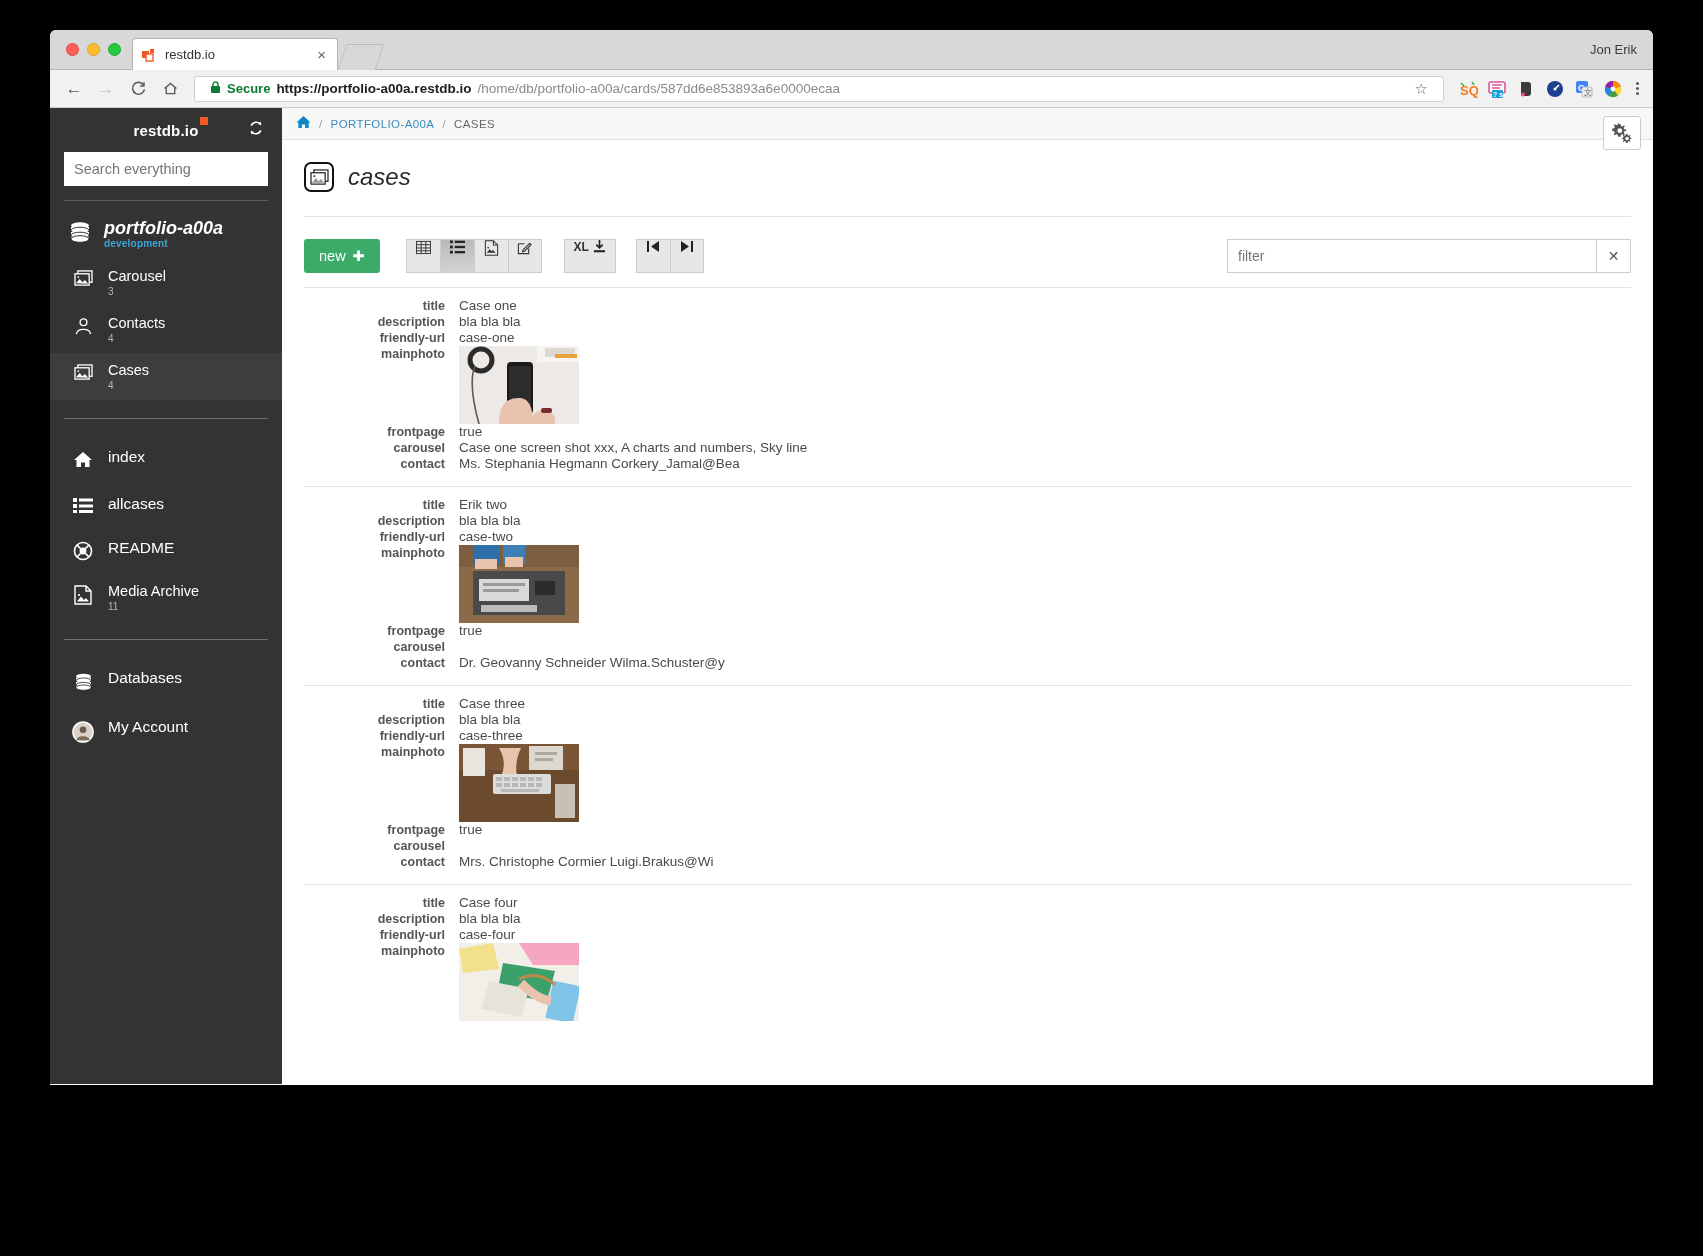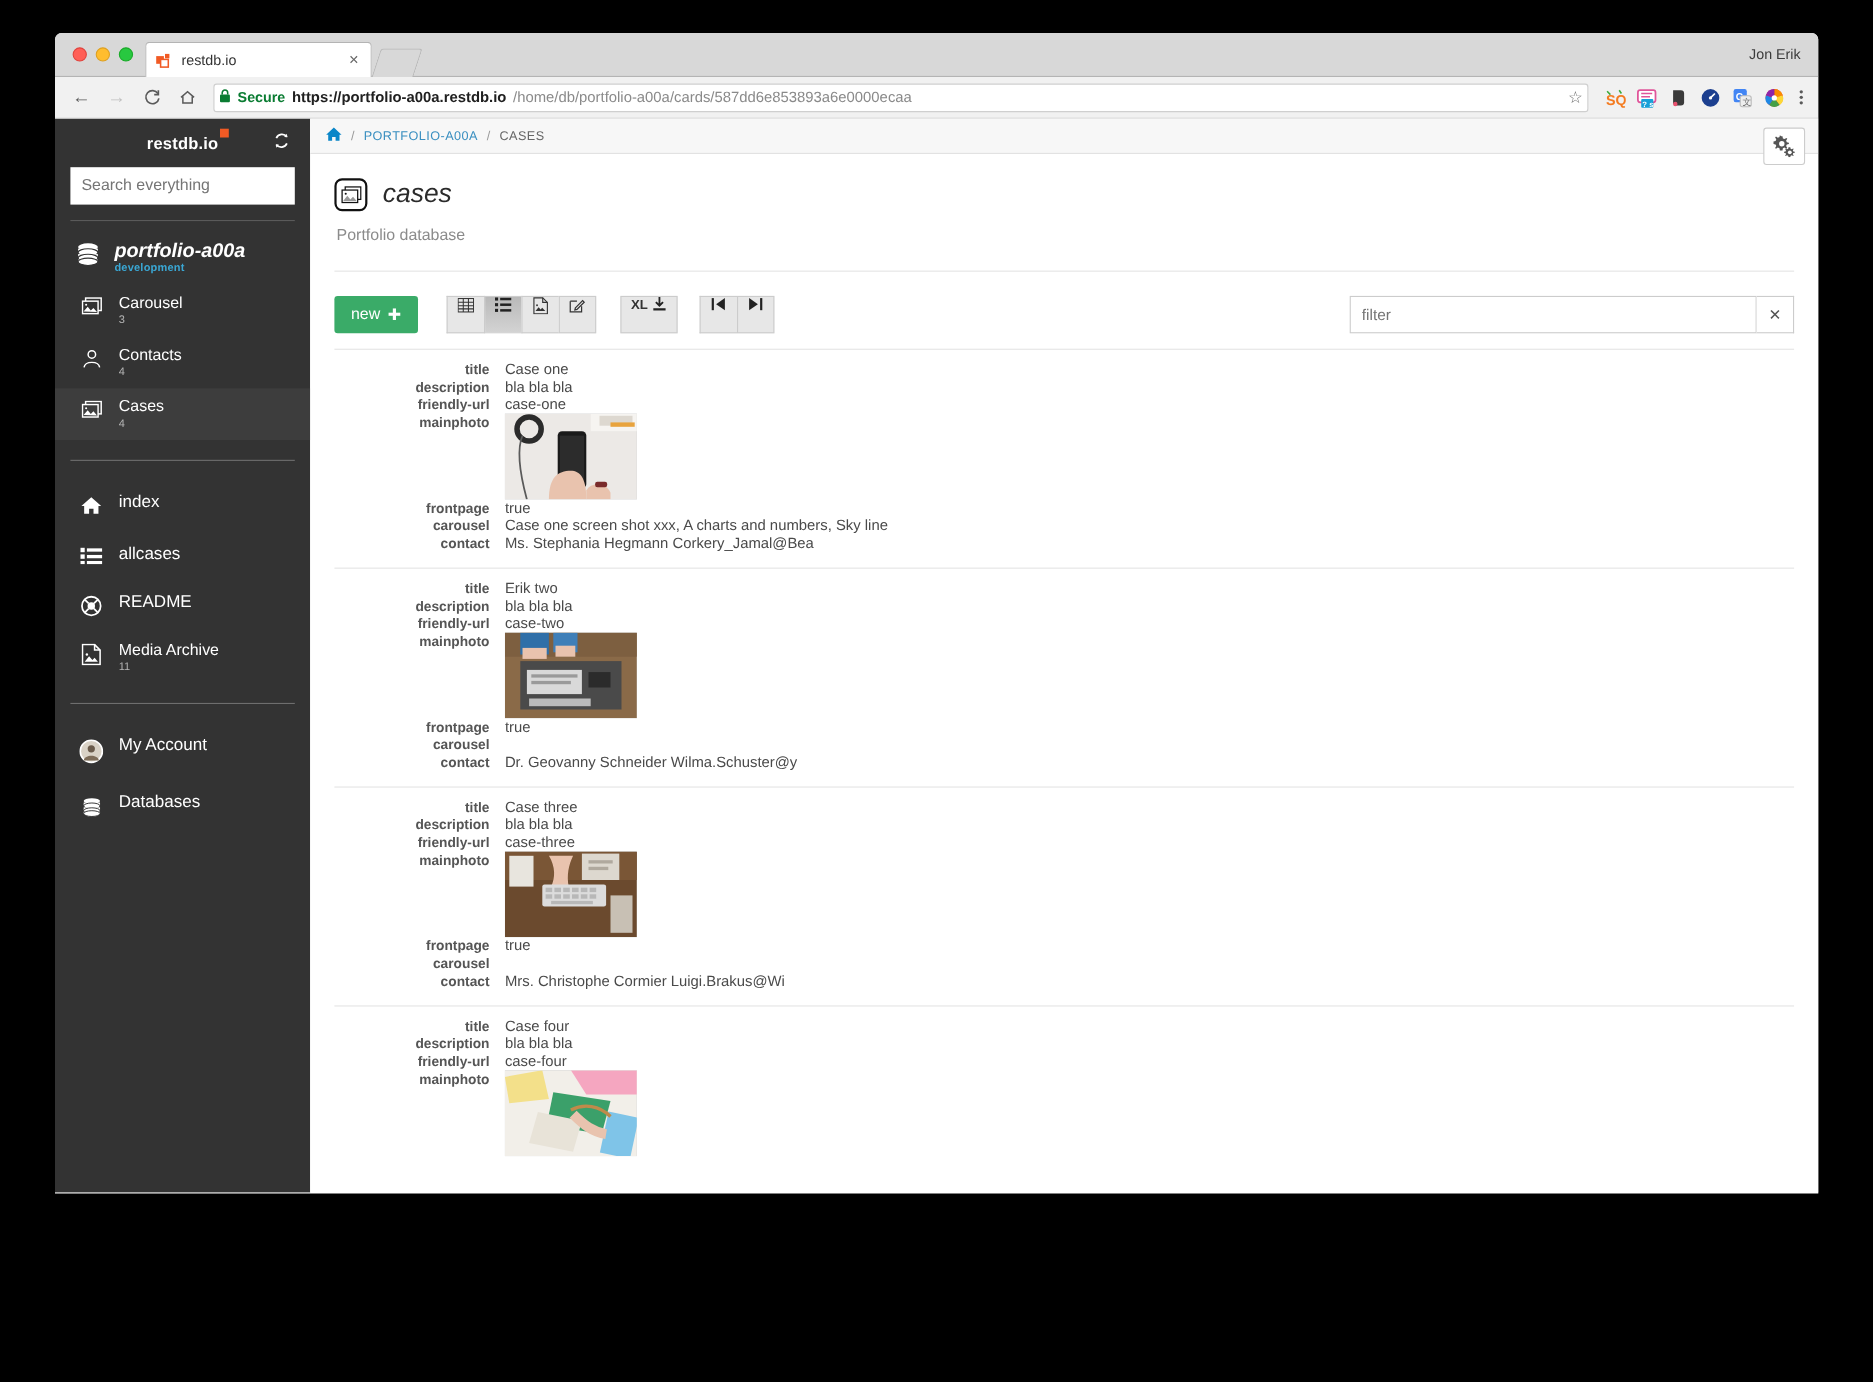--- a/index.html
+++ b/index.html
@@ -63,21 +63,21 @@
     display: flex; align-items: center; padding: 0 10px; gap: 4px;
   }
   .navbtn {
     width: 28px; height: 28px; display: flex; align-items: center; justify-content: center;
     font-size: 17px; color: #5a5a5a; border-radius: 3px;
   }
   .navbtn.disabled { color: #c0c0c0; }
   .urlbox {
     flex: 1; height: 26px; background: #fff;
     border: 1px solid #cfcfcf; border-radius: 3px;
-    display: flex; align-items: center; padding: 0 4px; gap: 6px;
+    display: flex; align-items: center; padding: 0 15px; gap: 6px;
     margin: 0 6px;
     font-size: 13.5px;
   }
   .lock { color: #0a7c32; font-size: 12px; }
   .secure-text { color: #0a7c32; font-weight: bold; font-size: 13px; }
   .url-main { color: #202020; font-weight: bold; }
   .url-rest { color: #8a8a8a; }
   .url-spacer { flex: 1; }
   .star { color: #6a6a6a; font-size: 15px; }
   .ext-icons { display: flex; align-items: center; gap: 9px; padding-left: 4px; }
@@ -454,44 +454,44 @@
               <span class="cnt">11</span>
             </span>
           </div>
         </div>
 
         <div class="sb-divider"></div>
 
         <div class="sb-section">
           <div class="sb-item big">
             <span class="ico">
-              <svg width="24" height="24" viewBox="0 0 24 24">
-                  <circle cx="12" cy="12" r="11" fill="#d9d2c6" stroke="#fff" stroke-width="1.6"></circle>
-                  <circle cx="12" cy="9.5" r="3.6" fill="#6a5b4b"></circle>
-                  <path d="M4.5 21 C5.5 15 18.5 15 19.5 21" fill="#7d6c58"></path>
-                </svg>
-            </span>
-            <span class="txt">
-                <span class="lbl">My Account</span>
-              </span>
-          </div>
-          <div class="sb-item big">
-            <span class="ico">
               <svg width="21" height="21" viewBox="0 0 24 24">
                 <ellipse cx="12" cy="6" rx="8.5" ry="3" fill="#fff"></ellipse>
                 <rect x="3.5" y="7.5" width="17" height="3" fill="#fff"></rect>
                 <ellipse cx="12" cy="11" rx="8.5" ry="3" fill="#fff" stroke="#333" stroke-width="1"></ellipse>
                 <rect x="3.5" y="12.5" width="17" height="3" fill="#fff"></rect>
                 <ellipse cx="12" cy="16" rx="8.5" ry="3" fill="#fff" stroke="#333" stroke-width="1"></ellipse>
                 <rect x="3.5" y="17" width="17" height="2" fill="#fff"></rect>
                 <ellipse cx="12" cy="19" rx="8.5" ry="3" fill="#fff" stroke="#333" stroke-width="1"></ellipse>
               </svg>
             </span>
             <span class="txt">
                 <span class="lbl">Databases</span>
+              </span>
+          </div>
+          <div class="sb-item big">
+            <span class="ico">
+              <svg width="24" height="24" viewBox="0 0 24 24">
+                  <circle cx="12" cy="12" r="11" fill="#d9d2c6" stroke="#fff" stroke-width="1.6"></circle>
+                  <circle cx="12" cy="9.5" r="3.6" fill="#6a5b4b"></circle>
+                  <path d="M4.5 21 C5.5 15 18.5 15 19.5 21" fill="#7d6c58"></path>
+                </svg>
+            </span>
+            <span class="txt">
+                <span class="lbl">My Account</span>
               </span>
           </div>
         </div>
       </div>
 
       <div class="content">
         <div class="crumbbar">
           <span class="crumb-home">
             <svg width="15" height="14" viewBox="0 0 16 15">
                 <path d="M8 1 L15.5 8 L13.5 8 L13.5 14 L9.7 14 L9.7 10.2 L6.3 10.2 L6.3 14 L2.5 14 L2.5 8 L0.5 8 Z" fill="#0b86c8"></path>
@@ -516,21 +516,20 @@
             <span class="title-icon">
               <svg width="19" height="17" viewBox="0 0 20 18">
                   <rect x="4" y="1" width="15" height="12" fill="#fff" stroke="#111" stroke-width="1.2"></rect>
                   <rect x="1" y="4" width="15" height="12" fill="#fff" stroke="#111" stroke-width="1.2"></rect>
                   <circle cx="4.5" cy="7.5" r="1" fill="#111"></circle>
                   <path d="M2 14.5 L6 9.5 L9 13 L11.5 10.5 L15 14.5 Z" fill="#999"></path>
                 </svg>
             </span>
             <span class="title-text">cases</span>
           </div>
-          <div class="subtitle">Portfolio database</div>
           <div class="hr"></div>
 
           <div class="toolbar">
             <button class="btn-new">
               <span>new</span>
               <span>✚</span>
             </button>
 
             <div class="btn-group">
               <div class="gbtn">

